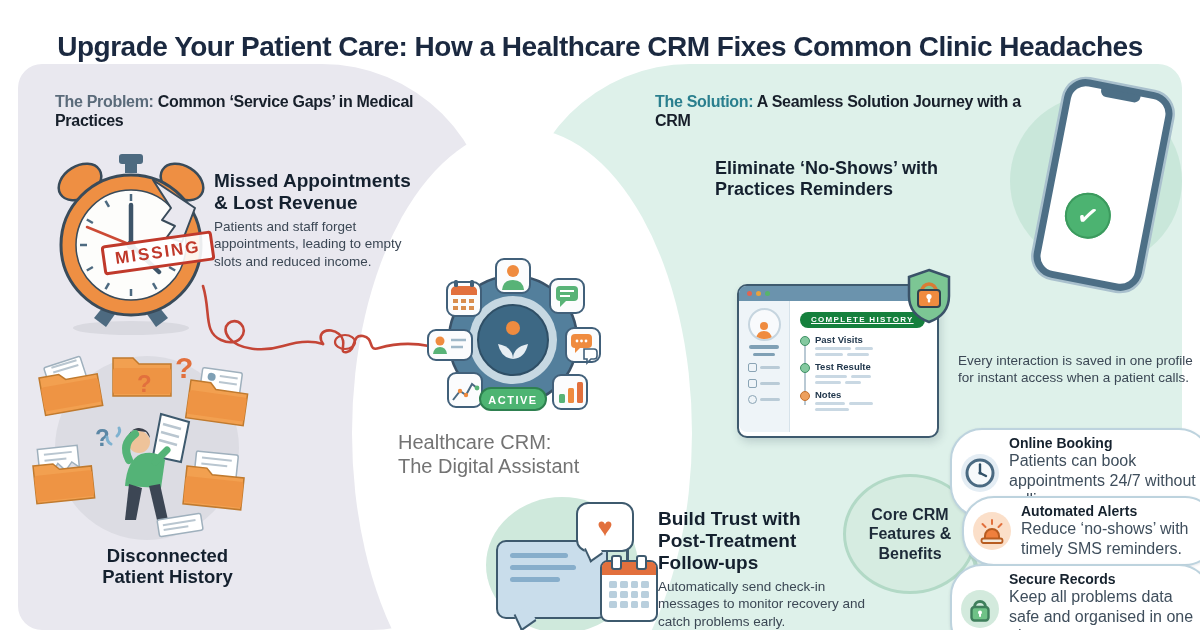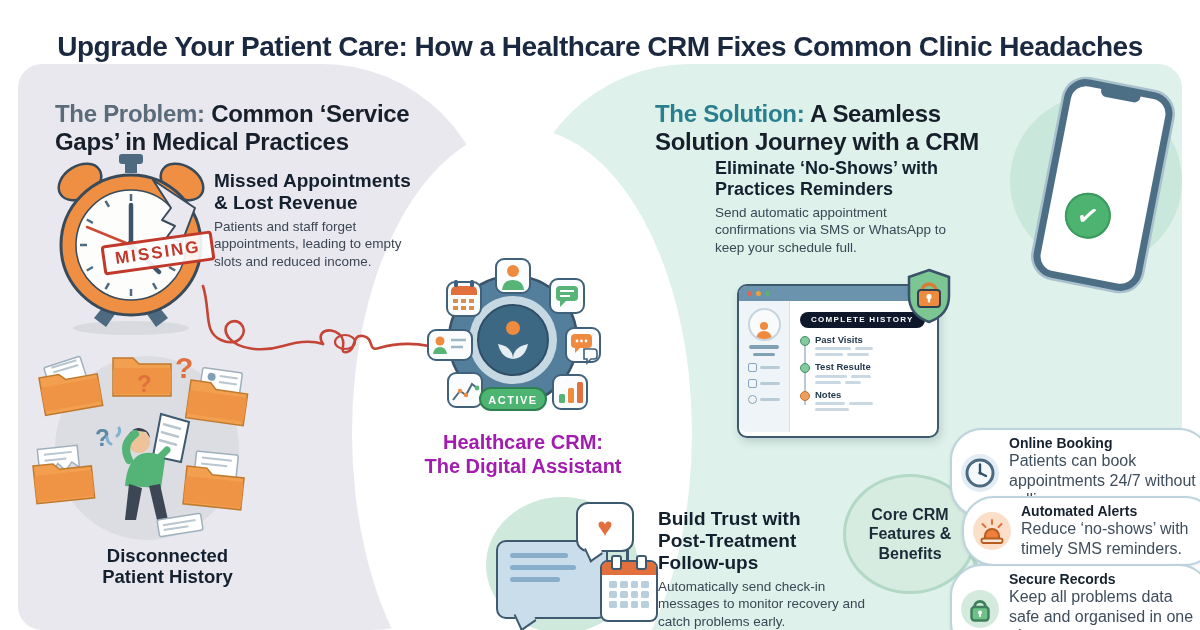--- a/index.html
+++ b/index.html
@@ -13,42 +13,42 @@
               color:#1b2940;letter-spacing:-0.5px;}
 
   
   .blob-left{left:18px;top:64px;width:474px;height:566px;background:#e9e8ef;
              border-radius:24px 170px 120px 24px;}
   .blob-right{left:520px;top:64px;width:662px;height:566px;background:#def1ea;
               border-radius:170px 24px 24px 130px;}
   .white-waist{left:352px;top:128px;width:340px;height:610px;background:#ffffff;border-radius:50%;}
 
   
-  .section-h{font-size:24px;font-weight:700;line-height:1.18;letter-spacing:-0.3px;}
+  .section-h{font-size:16px;font-weight:700;line-height:1.18;letter-spacing:-0.3px;}
   .problem-h{left:55px;top:80px;width:385px;}
   .problem-h .pfx{color:#5b6b7a;}
   .solution-h{left:655px;top:80px;width:370px;}
   .solution-h .pfx{color:#2a7f8e;}
   .dark{color:#171f2a;}
 
   
   .blk-title{font-weight:700;color:#14202e;line-height:1.16;}
   .blk-body{color:#39455282;color:#3b4754;line-height:1.28;font-size:13.5px;}
   .missed-title{left:214px;top:170px;width:210px;font-size:19px;}
   .missed-body{left:214px;top:218px;width:196px;}
   .disc-title{left:25px;top:545px;width:285px;font-size:18.5px;text-align:center;}
   .disc-body{left:18px;top:591px;width:300px;text-align:center;}
 
   .missing-stamp{left:102px;top:238px;transform:rotate(-8deg);border:3px solid #c0392b;
                  color:#c0392b;background:rgba(255,255,255,.9);font-weight:700;font-size:17px;
                  letter-spacing:2px;padding:2px 10px;border-radius:4px;}
 
   
-  .hub-caption{left:398px;top:430px;width:250px;text-align:center;font-size:20px;font-weight:700;
-               color:#a21caf;line-height:1.2;}
+  .hub-caption{left:398px;top:430px;width:250px;text-align:left;font-size:20px;font-weight:400;
+               color:#737373;line-height:1.2;}
 
   
   .sol1-title{left:715px;top:158px;width:265px;font-size:18px;}
   .sol1-body{left:715px;top:204px;width:250px;}
   .sol2-title{left:958px;top:308px;width:240px;font-size:18px;}
   .sol2-body{left:958px;top:352px;width:238px;}
   .sol3-title{left:658px;top:508px;width:215px;font-size:19px;}
   .sol3-body{left:658px;top:578px;width:208px;}
 
   
@@ -70,22 +70,22 @@
   .b-body{display:flex;height:131px;}
   .b-side{width:50px;background:#eef4f8;border-right:1px solid #d6e2ea;border-radius:0 0 0 8px;
           display:flex;flex-direction:column;align-items:center;padding-top:7px;gap:4px;}
   .b-avatar{width:29px;height:29px;border-radius:50%;background:#f8fafc;border:2px solid #c6d5df;
             display:flex;align-items:flex-end;justify-content:center;overflow:hidden;}
   .b-line{height:3.5px;border-radius:2px;background:#7fa0b5;}
   .b-row{display:flex;align-items:center;gap:3px;margin-top:3px;}
   .b-sq{width:7px;height:7px;border:1.5px solid #8aa4b5;border-radius:2px;}
   .b-rowline{width:20px;height:3px;background:#b9cbd7;border-radius:2px;}
   .b-content{flex:1;padding:7px 8px 0 10px;}
-  .history-badge{display:inline-block;background:#0f172a;color:#fff;font-size:8px;font-weight:700;
-                 letter-spacing:1.3px;padding:3.5px 11px;border-radius:9px;}
+  .history-badge{display:inline-block;background:#15803d;color:#fff;font-size:8px;font-weight:700;
+                 letter-spacing:1.3px;padding:3.5px 11px;border-radius:9px;text-decoration:underline;}
   .tl{position:relative;margin-top:7px;padding-left:15px;}
   .tl::before{content:"";position:absolute;left:3.5px;top:6px;bottom:6px;width:2px;background:#b9c9d4;}
   .tl-item{position:relative;margin-bottom:6px;}
   .tl-dot{position:absolute;left:-15px;top:1px;width:8px;height:8px;border-radius:50%;}
   .tl-label{font-size:9.5px;font-weight:700;color:#22384d;line-height:1;}
   .sk-row{display:flex;gap:4px;margin-top:3px;}
   .sk{height:3px;border-radius:2px;background:#c9d8e3;}
   .shield{position:absolute;right:-16px;top:-18px;}
 
   
@@ -322,21 +322,20 @@
       <text x="93" y="151.5" text-anchor="middle" fill="#ffffff" font-size="11" font-weight="bold" letter-spacing="1.5">ACTIVE</text>
     </g>
   </svg>
   <div class="abs hub-caption pre">Healthcare CRM:
 The Digital Assistant</div>
 
   <h2 class="abs section-h solution-h"><span class="pfx">The Solution:</span><span class="dark"> A Seamless Solution Journey with a CRM</span></h2>
 
   <div class="abs blk-title pre sol1-title">Eliminate ‘No-Shows’ with
 Practices Reminders</div>
-  <div class="abs blk-body sol1-body">Send automatic appointment confirmations via SMS or WhatsApp to keep your schedule full.</div>
 
   <div class="abs phone-circle"></div>
   <div class="abs phone">
     <div class="phone-notch"></div>
     <div class="phone-check">✓</div>
   </div>
 
   <div class="abs browser-card">
     <div class="b-top">
       <span class="b-dot" style="background:#e06552"></span>
@@ -409,20 +408,21 @@
     </div>
     <svg class="shield" width="48" height="56" viewBox="0 0 48 56">
       <path d="M24,2 L44,9 V28 C44,43 35,50 24,54 C13,50 4,43 4,28 V9 Z" fill="#7cc694" stroke="#3a5268" stroke-width="2.5"></path>
       <path d="M17,23 a7,7 0 0 1 14,0" fill="none" stroke="#d97b35" stroke-width="3.5"></path>
       <rect x="13" y="22" width="22" height="17" rx="3" fill="#ef8b3f" stroke="#31424f" stroke-width="2"></rect>
       <circle cx="24" cy="28.5" r="2.6" fill="#ffffff"></circle>
       <rect x="22.8" y="29" width="2.4" height="5.5" rx="1" fill="#ffffff"></rect>
     </svg>
   </div>
 
+  <div class="abs blk-body sol2-body">Every interaction is saved in one profile for instant access when a patient calls.</div>
 
   <div class="abs chat-circle"></div>
   <div class="abs chat-bubble">
     <div class="cb-line" style="width:58px"></div>
     <div class="cb-line" style="width:66px"></div>
     <div class="cb-line" style="width:50px"></div>
   </div>
   <div class="abs cal-link"></div>
   <div class="abs heart-bubble">
     <span class="heart-glyph">♥</span>

